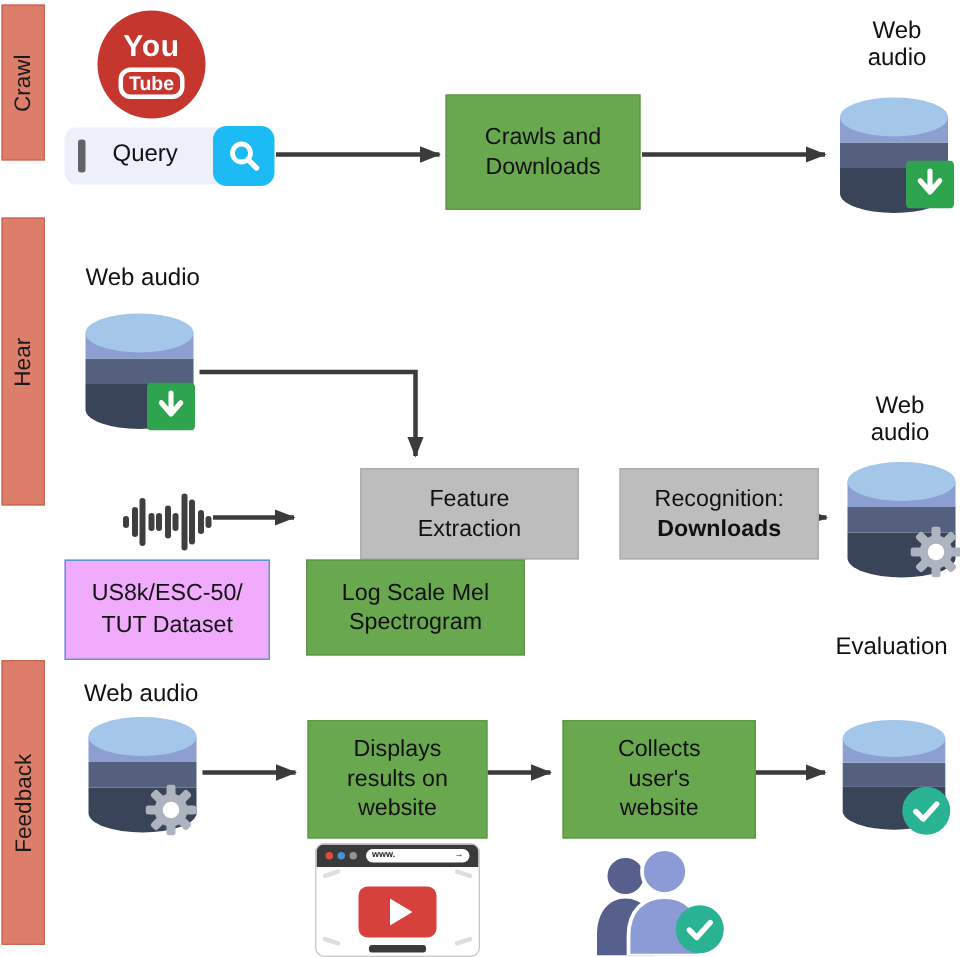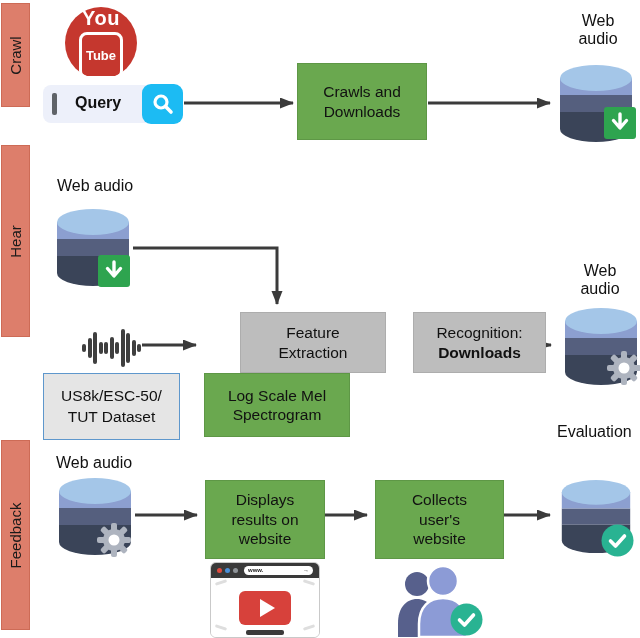--- a/index.html
+++ b/index.html
@@ -8,33 +8,33 @@
   .abs{position:absolute;}
   .ml{white-space:pre-line;}
   
   .stage-bar{background:#DD7E6B;border:1px solid #CD6B56;display:flex;align-items:center;justify-content:center;}
   .stage-bar span{transform:rotate(-90deg);white-space:nowrap;font-size:15px;color:#1a1a1a;}
   
   .green-box{background:#6AA84F;border:1px solid #5E9746;display:flex;align-items:center;justify-content:center;
              text-align:center;font-size:15.5px;line-height:1.25;}
   .gray-sec{background:#BDBDBD;border:1px solid #ADADAD;display:flex;flex-direction:column;align-items:center;justify-content:center;
             text-align:center;font-size:15.5px;line-height:1.25;margin-left:36px;}
-  .blue-box{background:#e5e5e5;border:1px solid #5E97CC;display:flex;align-items:center;justify-content:center;
+  .blue-box{background:#f0abfc;border:1px solid #5E97CC;display:flex;align-items:center;justify-content:center;
             text-align:center;font-size:15.5px;line-height:1.3;}
   .label{font-size:16px;line-height:1.15;}
   .ctr{text-align:center;}
   
-  .query-box{background:#EDF0FA;border-radius:8px;font-weight:bold;}
+  .query-box{background:#EDF0FA;border-radius:8px;}
   .cursor-bar{background:#5F6368;border-radius:2px;}
   .search-btn{background:#1CBBF3;border-radius:9px;display:flex;align-items:center;justify-content:center;}
   
   .yt-circle{background:#C5372E;border-radius:50%;display:flex;flex-direction:column;align-items:center;justify-content:center;}
   .yt-you{color:#fff;font-size:20px;font-weight:bold;letter-spacing:.5px;}
   .yt-tube{color:#fff;font-size:13px;font-weight:bold;border:3px solid #fff;border-radius:8px;
-           padding:13px 4px;line-height:15px;margin-top:2px;}
+           padding:0 4px;line-height:15px;margin-top:2px;}
   
   .wave{display:flex;align-items:center;gap:1.5px;}
   .wave i{display:block;width:4px;background:#3F3F3F;border-radius:2px;}
   
   .badge{display:flex;align-items:center;justify-content:center;}
   
   .browser{border:1px solid #C9C9C9;border-radius:6px;background:#fff;overflow:hidden;display:flex;flex-direction:column;}
   .br-top{height:15px;background:#3A3A3A;display:flex;align-items:center;gap:3px;padding:0 6px;flex:none;}
   .br-dot{width:5px;height:5px;border-radius:50%;flex:none;}
   .br-pill{flex:1;height:9px;background:#fff;border-radius:5px;margin-left:3px;display:flex;align-items:center;

